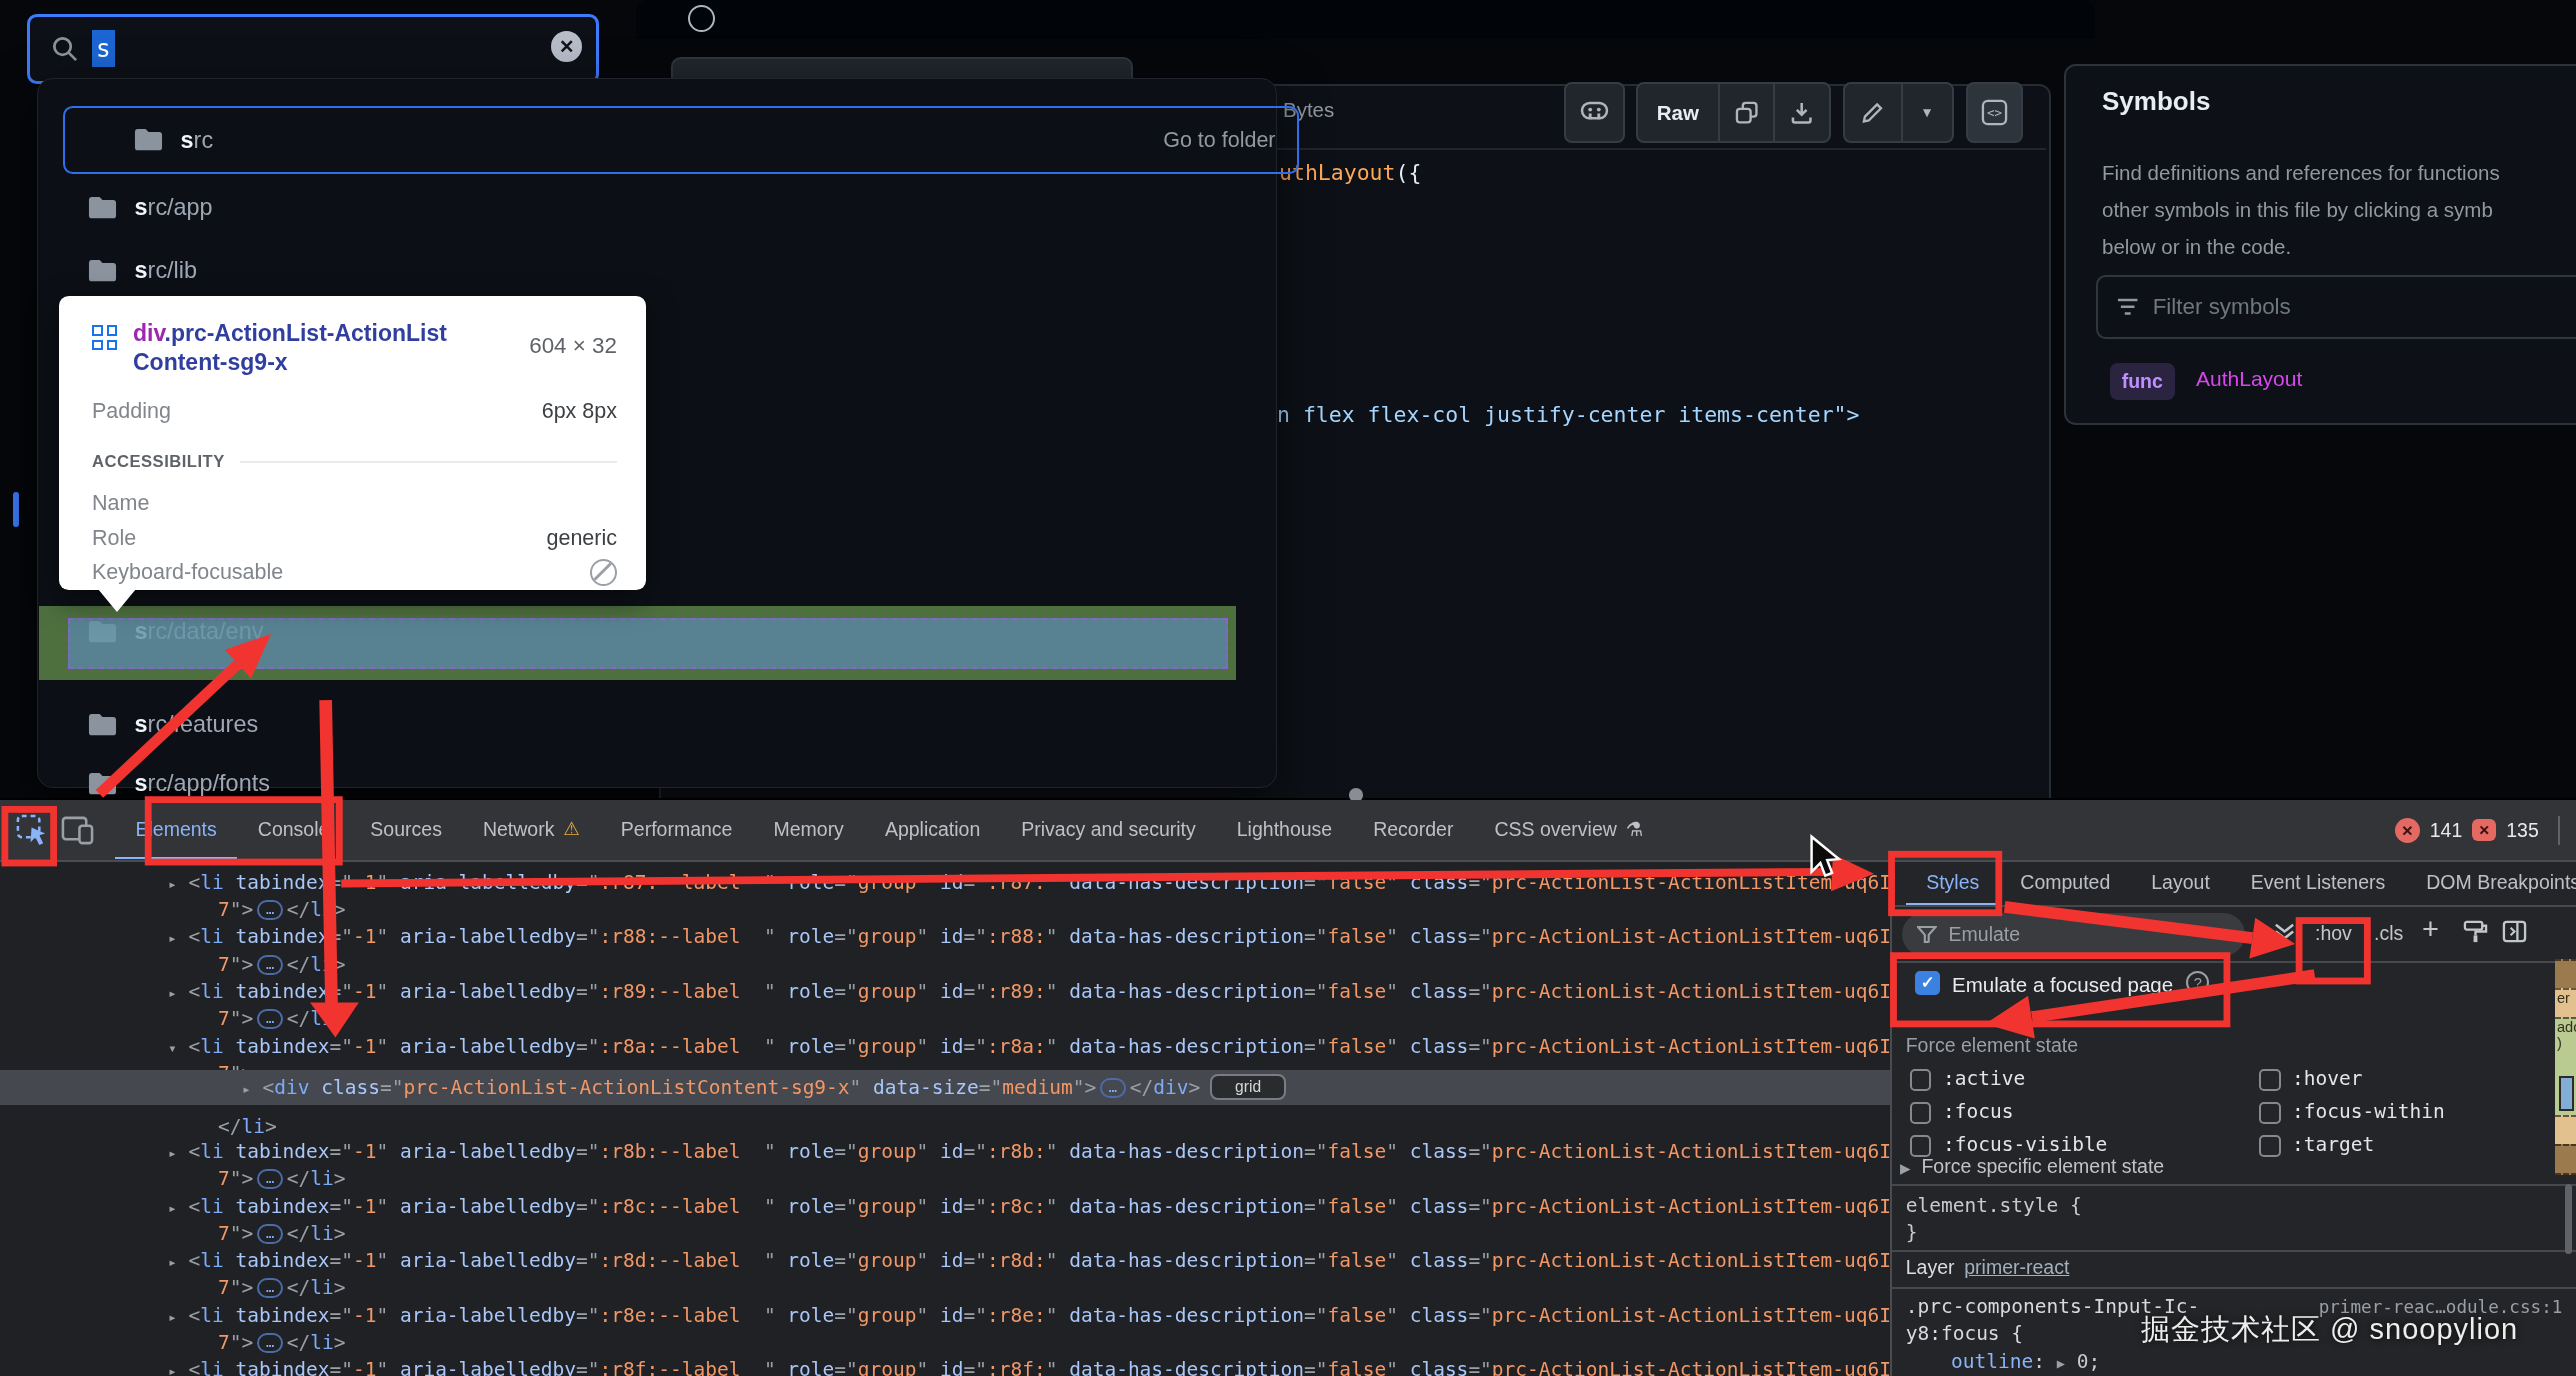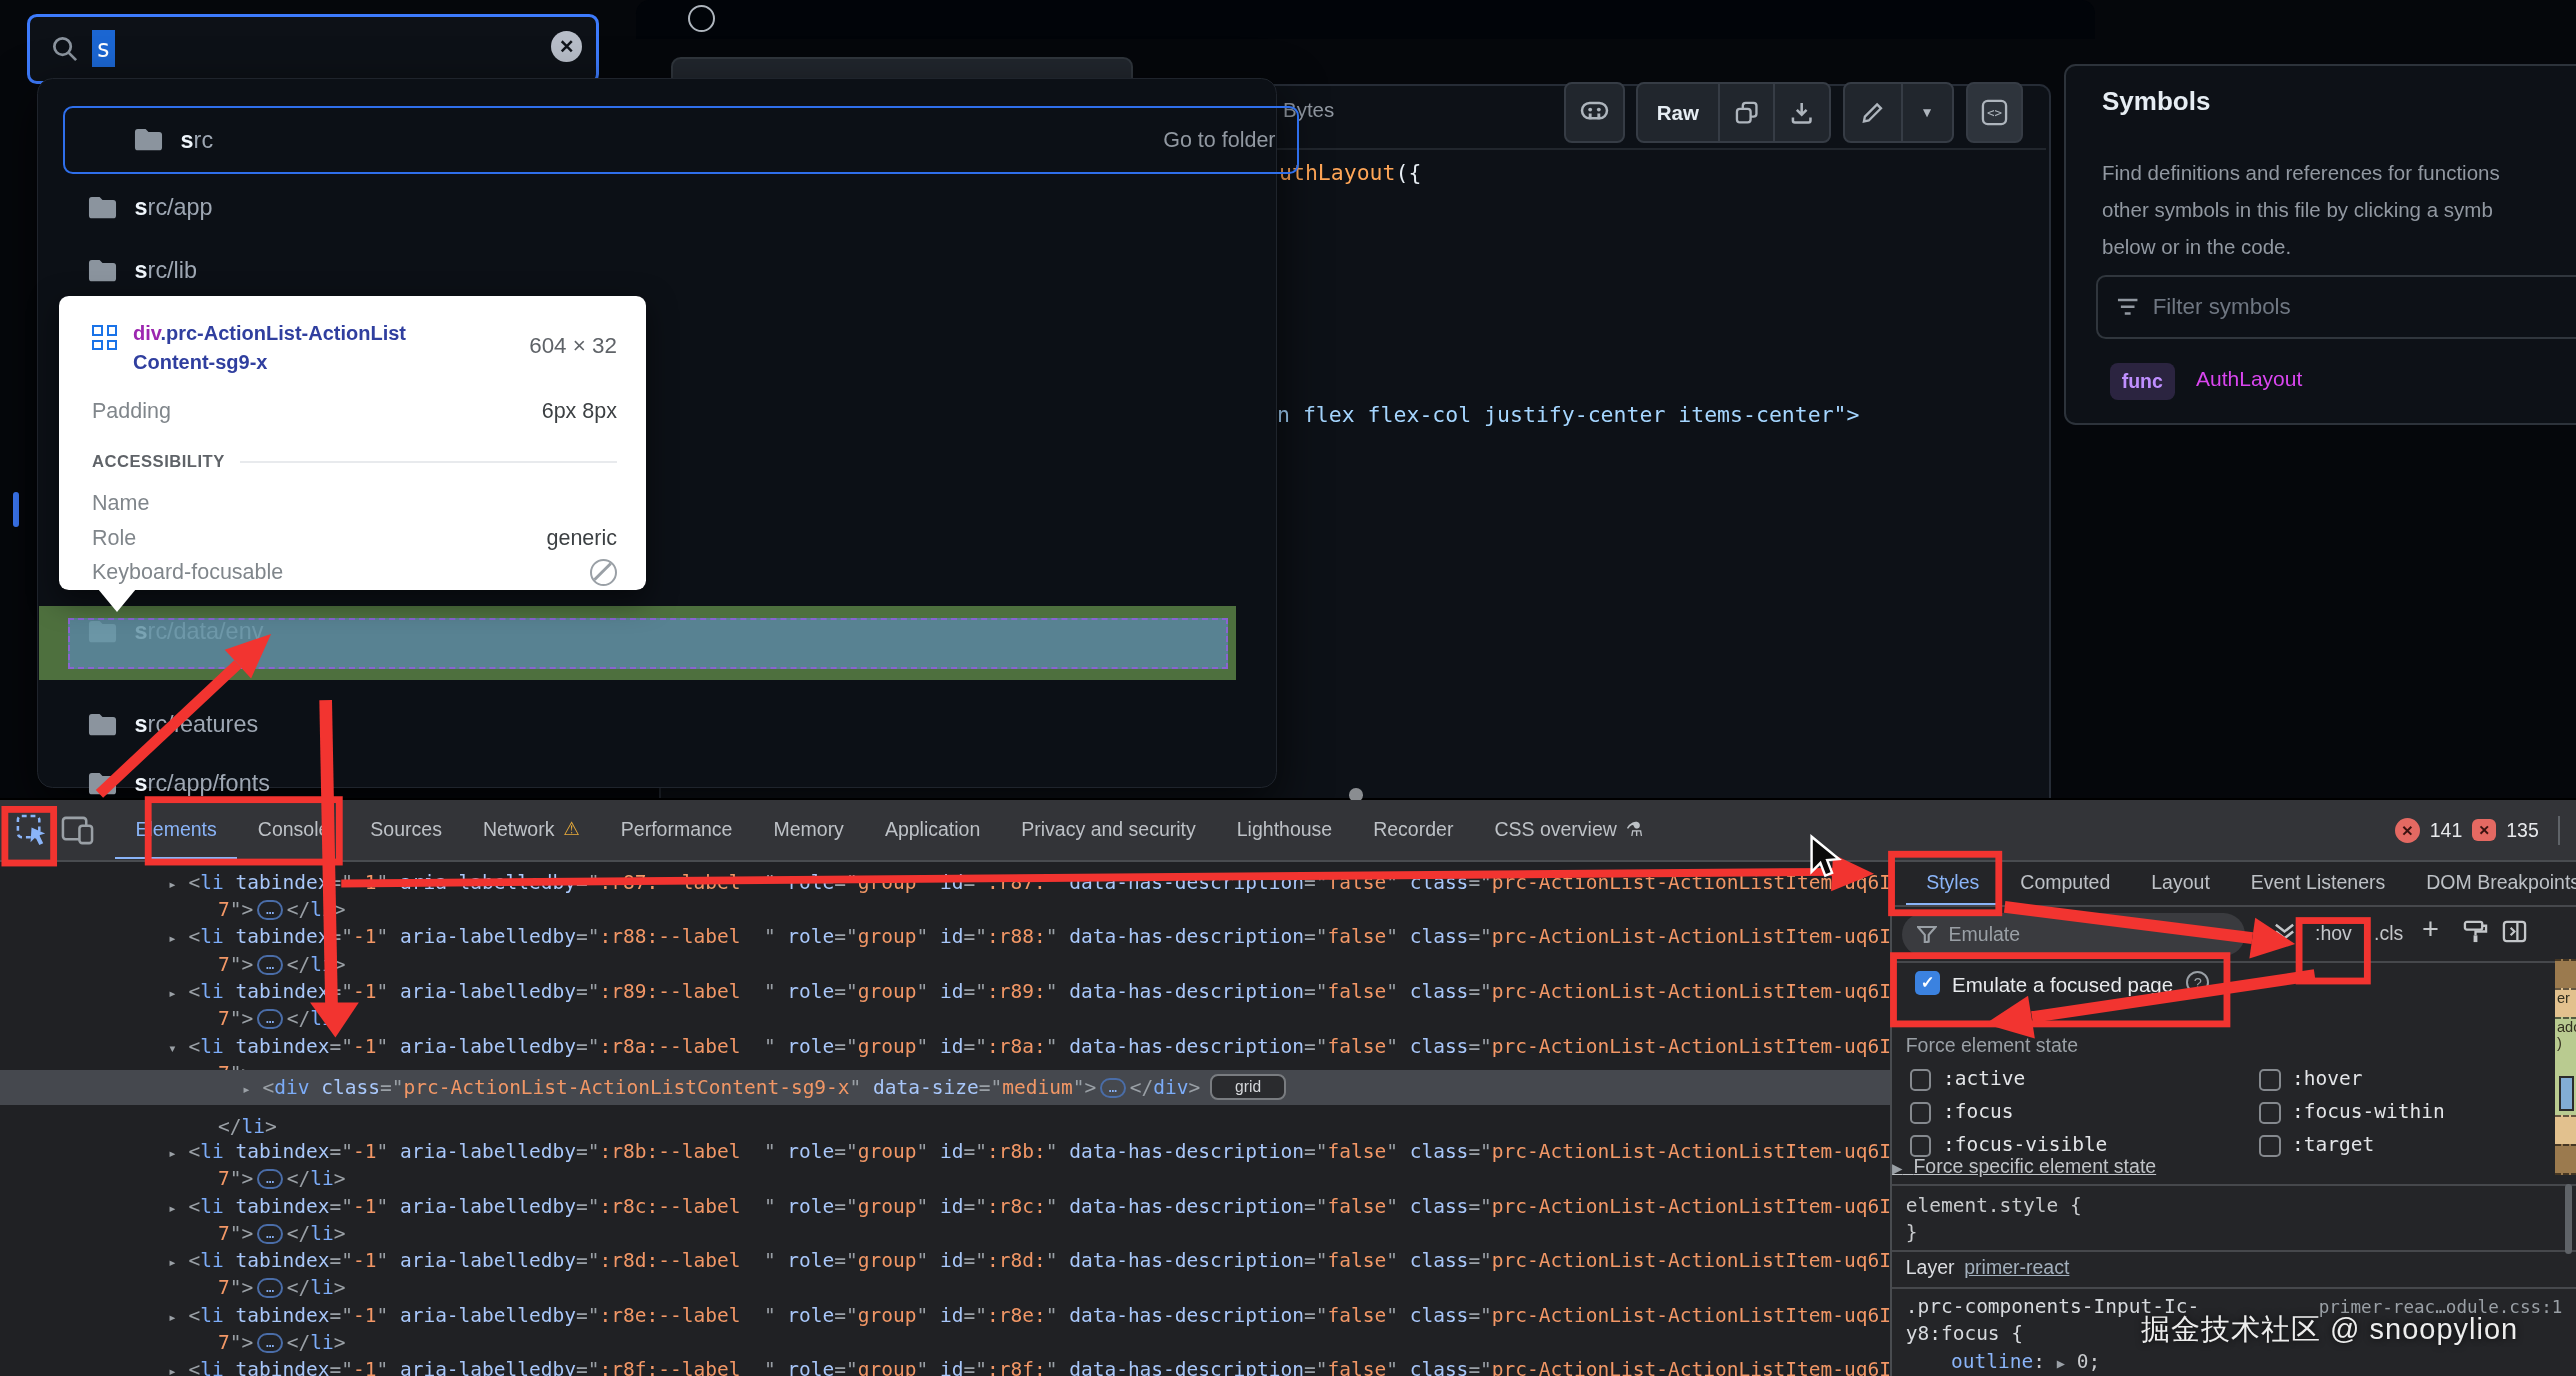--- a/index.html
+++ b/index.html
@@ -40,21 +40,21 @@
   .dd-item .b{color:#f0f6fc;font-weight:700;}
   .dd-item.focused{border:2.9px solid #2f6feb;border-radius:9.8px;height:64px;padding-left:44px;}
   .dd-action{position:absolute;right:21.5px;color:#9198a1;font-size:21.5px;font-weight:400;}
   .folder{width:29px;height:23.4px;margin:0 17.6px 0 25px;flex:none;}
   .hl-green{left:39px;top:606px;width:1197px;height:74px;background:rgba(119,171,87,.62);}
   .hl-blue{left:68px;top:618px;width:1160px;height:51px;background:rgba(96,142,199,.62);border:2.9px dashed #8a63d2;box-sizing:border-box;}
 
   
   .tooltip{left:59px;top:296px;width:587px;height:294px;background:#fff;border-radius:9.8px;box-shadow:0 9.8px 29px rgba(0,0,0,.5);color:#202124;}
   .tt-caret{left:98px;top:589px;width:0;height:0;border-left:19.5px solid transparent;border-right:19.5px solid transparent;border-top:23.4px solid #fff;}
-  .tt-title{font-size:20px;font-weight:700;line-height:29px;}
+  .tt-title{font-size:23px;font-weight:700;line-height:29px;}
   .tt-tag{color:#9c27b0;} .tt-cls{color:#303f9f;}
   .tt-dim{color:#5f6368;font-size:22.4px;}
   .tt-label{color:#80868b;font-size:21.5px;}
   .tt-val{color:#3c4043;font-size:21.5px;}
   .tt-sec{color:#5f6368;font-size:16.6px;font-weight:700;letter-spacing:0.5px;}
   .tt-row{position:absolute;left:33px;right:29px;display:flex;justify-content:space-between;align-items:center;}
   .no-icon{width:23.4px;height:23.4px;border:2.9px solid #9aa0a6;border-radius:50%;position:relative;}
   .no-icon::after{content:"";position:absolute;left:-1px;top:8.8px;width:23.4px;height:2.9px;background:#9aa0a6;transform:rotate(-45deg);}
   .grid-icon{width:25px;height:25px;display:grid;grid-template-columns:10.7px 10.7px;grid-template-rows:10.7px 10.7px;gap:3.9px;}
   .grid-icon span{border:2.9px solid #1a73e8;box-sizing:border-box;}
@@ -88,21 +88,21 @@
   .st-tab.active{color:#8ab4f8;border-bottom-color:#8ab4f8;}
   .st-hline{position:absolute;left:0;width:686px;height:2px;background:#46484c;}
   .filter-pill{position:absolute;left:9.8px;top:51px;width:343px;height:43px;background:#3a3b3f;border-radius:21.5px;display:flex;align-items:center;gap:11.7px;padding-left:15.6px;box-sizing:border-box;color:#9aa0a6;font-size:19.5px;}
   .st-icon{position:absolute;color:#c4c7ca;font-size:19.5px;}
   .emu-check{position:absolute;left:23.4px;top:109px;width:24.4px;height:24.4px;background:#3b82e0;border-radius:4.9px;color:#fff;font-size:16.6px;font-weight:700;display:flex;align-items:center;justify-content:center;}
   .emu-label{position:absolute;left:60px;top:111px;font-size:20.5px;color:#e8eaed;}
   .help-circ{position:absolute;left:294px;top:109px;width:23.4px;height:23.4px;border:2px solid #9aa0a6;border-radius:50%;color:#9aa0a6;font-size:14.6px;display:flex;align-items:center;justify-content:center;box-sizing:border-box;}
   .force-label{position:absolute;left:13.7px;top:172px;font-size:19.5px;color:#9aa0a6;}
   .ps-box{position:absolute;width:21.5px;height:21.5px;border:2px solid #85898e;border-radius:4.9px;box-sizing:border-box;}
   .ps-label{position:absolute;font-family:"DejaVu Sans Mono","Liberation Mono",monospace;font-size:19.5px;color:#e3e5e8;}
-  .force-spec{position:absolute;left:0;top:293px;font-size:19.5px;color:#c0c3c7;text-decoration:underline;}
+  .force-spec{position:absolute;left:8px;top:293px;font-size:19.5px;color:#c0c3c7;}
   .st-mono{position:absolute;font-family:"DejaVu Sans Mono","Liberation Mono",monospace;font-size:19.5px;color:#c8cacd;white-space:pre;}
   .layer-row{position:absolute;left:13.7px;top:394px;font-size:19.5px;color:#dadce0;}
   .layer-link{color:#a3b0bd;text-decoration:underline;margin-left:9.8px;}
   .rule-src{position:absolute;right:13.7px;top:435px;font-family:"DejaVu Sans Mono","Liberation Mono",monospace;font-size:17.6px;color:#9aa0a6;}
   .prop{color:#8ab4f8;} .st-exp{color:#9aa0a6;font-size:13.7px;}
   .scroll-thumb{position:absolute;right:3.9px;top:322px;width:6.8px;height:70px;border-radius:3.9px;background:#5f6368;}
 
   
   .bm{position:absolute;left:2555px;top:959px;width:21.5px;height:216px;overflow:hidden;font-size:14.6px;color:#33301f;}
   .bm div{position:relative;border-top:2px dashed rgba(0,0,0,.55);box-sizing:border-box;}

